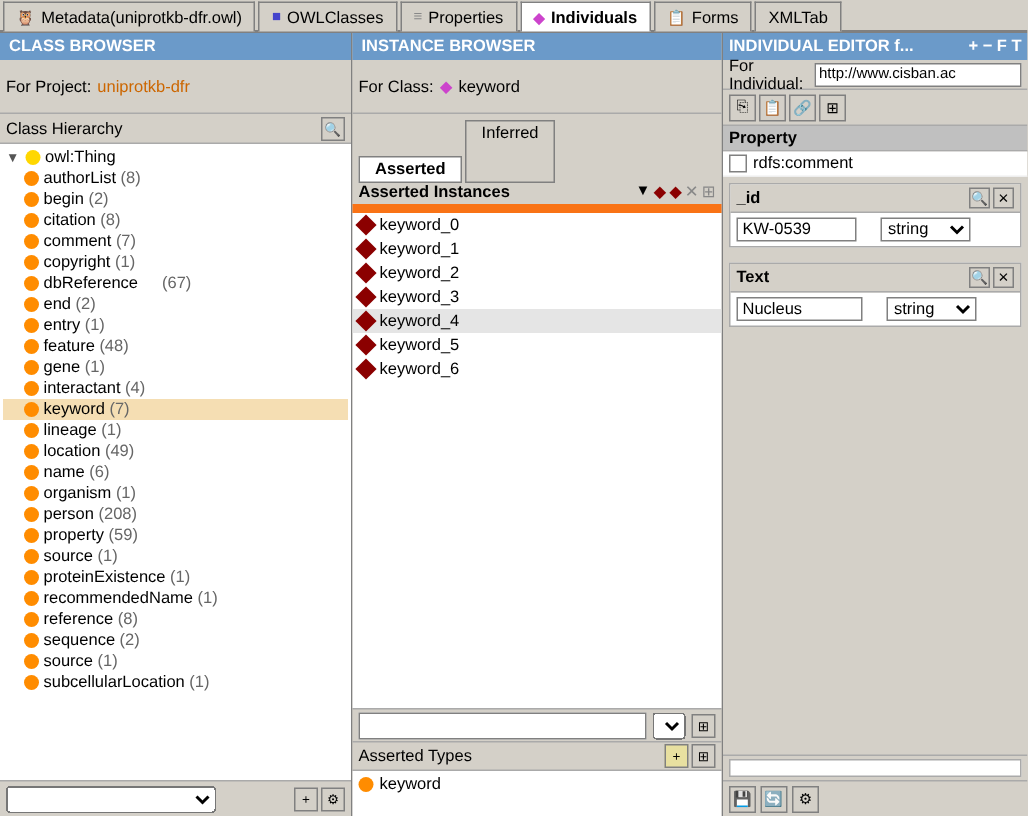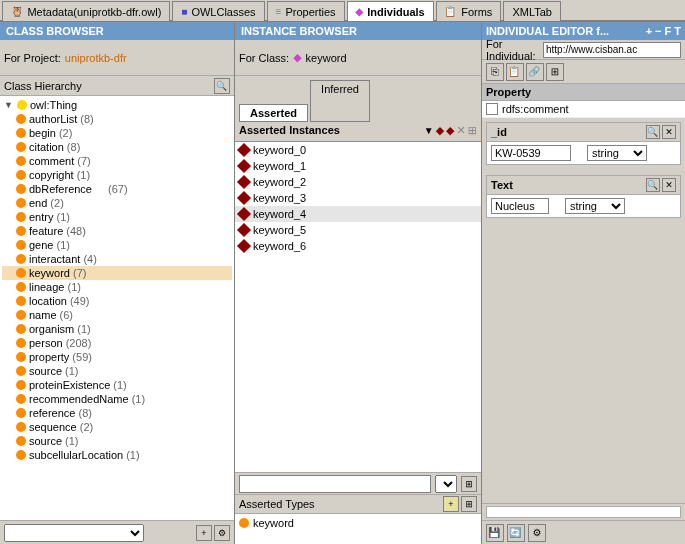--- a/index.html
+++ b/index.html
@@ -138,25 +138,25 @@
       cursor: pointer;
       font-size: 11px;
     }
     .ai-tab.active {
       background: white;
       font-weight: bold;
       margin-top: 24px;
     }
     .instance-toolbar {
       display: flex;
-      align-items: flex-start;
+      align-items: flex-end;
       justify-content: space-between;
       padding: 2px 4px;
       background: #d4d0c8;
-      border-bottom: 1px solid #f97316;
+      border-bottom: 6px solid #f97316;
       height: 20px;
     }
     .instance-toolbar-left { font-size: 11px; font-weight: bold; }
     .instance-toolbar-icons { display: flex; gap: 2px; align-items: center; }
     .instance-list {
       flex: 1;
       overflow-y: auto;
       background: white;
     }
     .instance-item {
@@ -635,21 +635,21 @@
 
       <div class="property-section">
         <div class="property-section-header">
           <span class="property-section-label">Text</span>
           <div class="property-section-icons">
             <div class="icon-btn" style="width:14px;height:14px;font-size:9px;">🔍</div>
             <div class="icon-btn" style="width:14px;height:14px;font-size:9px;">✕</div>
           </div>
         </div>
         <div class="property-field">
-          <input class="field-input" type="text" style="width: 58px;" value="Nucleus">
+          <input class="field-input" type="text" style="width: 84px;" value="Nucleus">
           <select class="field-select" style="width:60px;">
             <option>string</option>
           </select>
         </div>
       </div>
     </div>
 
     <div style="background:#d4d0c8; border-top:1px solid #aaa; padding:2px 4px;">
       <div style="background:#fff; border:1px solid #aaa; height:12px; width:100%;"></div>
     </div>

